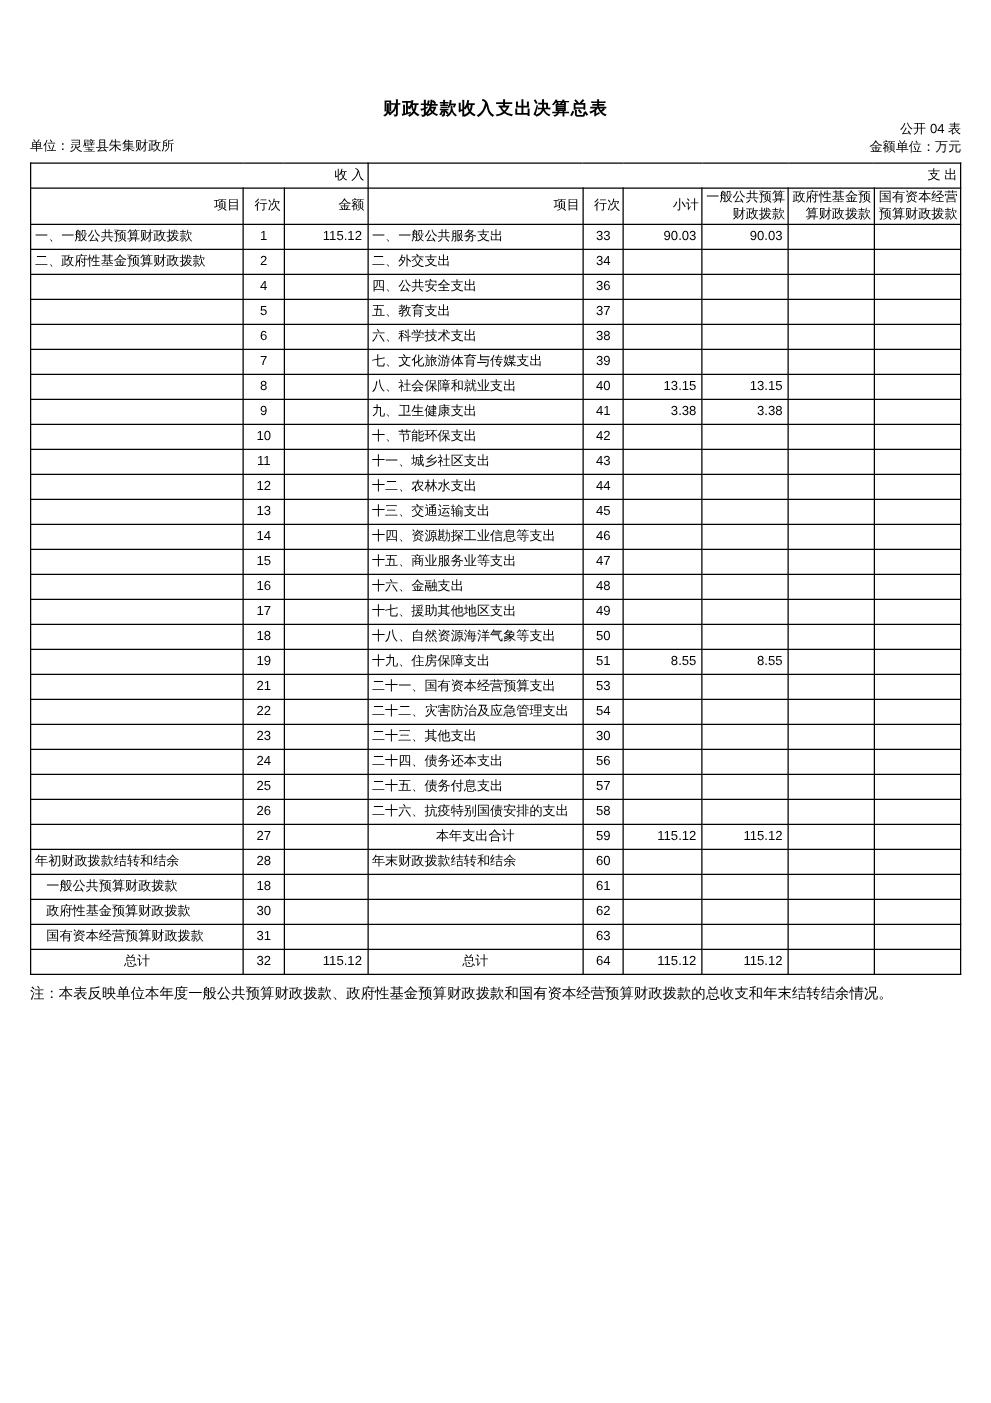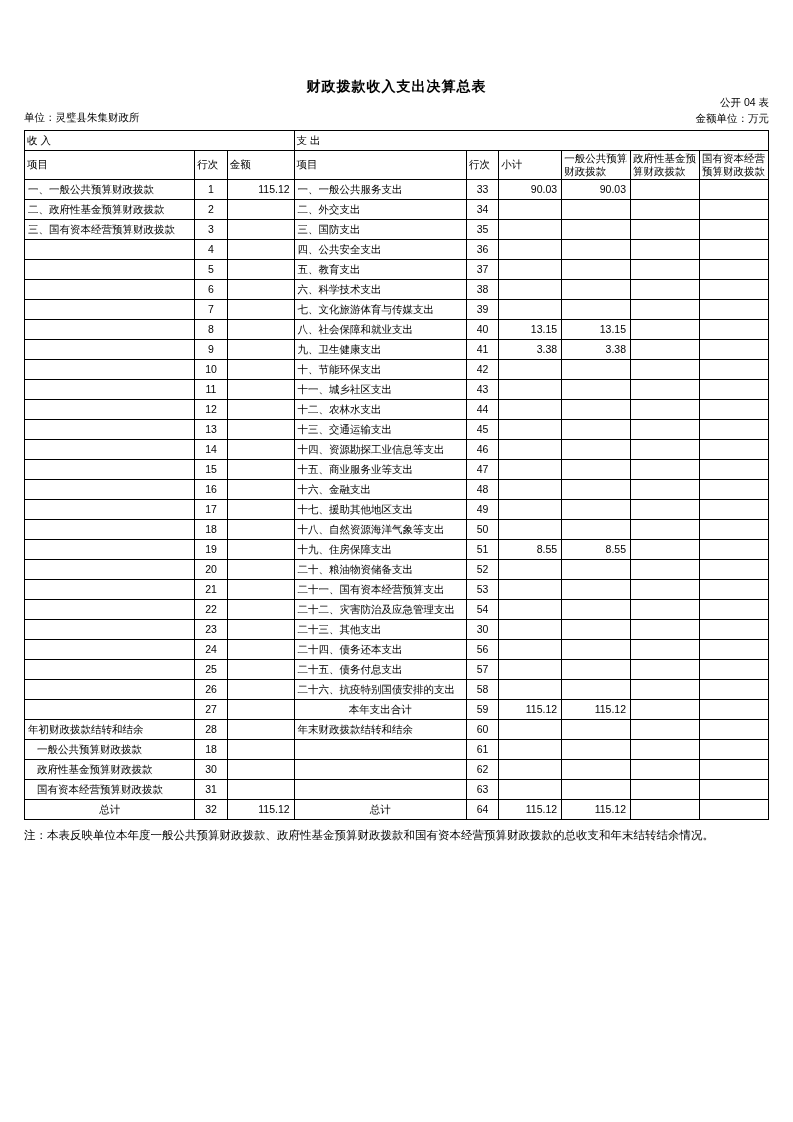--- a/index.html
+++ b/index.html
@@ -61,21 +61,21 @@
     padding: 1px 2px;
     vertical-align: middle;
     font-weight: normal;
     line-height: 1.25;
     height: 17px;
   }
   .c-center { text-align: center; }
   .c-right { text-align: right; padding-right: 4px !important; }
   .c-left { text-align: left; padding-left: 3px !important; }
   .bold { font-weight: bold; }
-  .hdr { text-align: left; margin-left: 17px; }
+  .hdr { text-align: right; margin-left: 17px; }
   .tall { height: 30px; }
   .taller { height: 34px; }
   .note {
     font-size: 11.5px;
     line-height: 1.6;
     margin-top: 6px;
   }
   .indent { padding-left: 12px !important; }
 </style>
 </head>
@@ -140,31 +140,20 @@
           <td class="c-center">2</td>
           <td class="c-right"></td>
           <td class="c-left">二、外交支出</td>
           <td class="c-center">34</td>
           <td class="c-right"></td>
           <td class="c-right"></td>
           <td class="c-right"></td>
           <td class="c-right"></td>
         </tr>
         <tr>
-          <td class="c-left tall">三、国有资本经营预算财政拨款</td>
-          <td class="c-center tall">3</td>
-          <td class="c-right tall"></td>
-          <td class="c-left tall">三、国防支出</td>
-          <td class="c-center tall">35</td>
-          <td class="c-right tall"></td>
-          <td class="c-right tall"></td>
-          <td class="c-right tall"></td>
-          <td class="c-right tall"></td>
-        </tr>
-        <tr>
           <td class="c-left"></td>
           <td class="c-center">4</td>
           <td class="c-right"></td>
           <td class="c-left">四、公共安全支出</td>
           <td class="c-center">36</td>
           <td class="c-right"></td>
           <td class="c-right"></td>
           <td class="c-right"></td>
           <td class="c-right"></td>
         </tr>
@@ -323,31 +312,20 @@
           <td class="c-right"></td>
         </tr>
         <tr>
           <td class="c-left"></td>
           <td class="c-center">19</td>
           <td class="c-right"></td>
           <td class="c-left">十九、住房保障支出</td>
           <td class="c-center">51</td>
           <td class="c-right">8.55</td>
           <td class="c-right">8.55</td>
-          <td class="c-right"></td>
-          <td class="c-right"></td>
-        </tr>
-        <tr>
-          <td class="c-left"></td>
-          <td class="c-center">20</td>
-          <td class="c-right"></td>
-          <td class="c-left">二十、粮油物资储备支出</td>
-          <td class="c-center">52</td>
-          <td class="c-right"></td>
-          <td class="c-right"></td>
           <td class="c-right"></td>
           <td class="c-right"></td>
         </tr>
         <tr>
           <td class="c-left"></td>
           <td class="c-center">21</td>
           <td class="c-right"></td>
           <td class="c-left">二十一、国有资本经营预算支出</td>
           <td class="c-center">53</td>
           <td class="c-right"></td>

